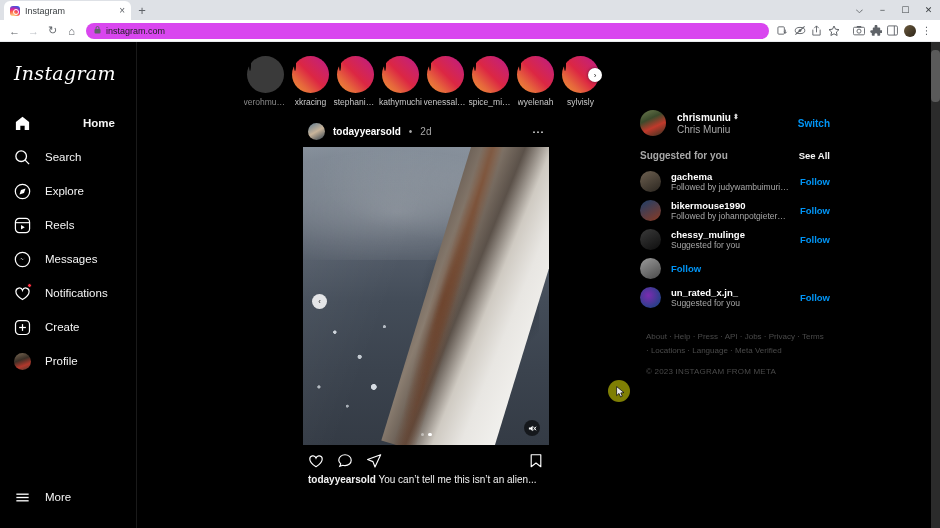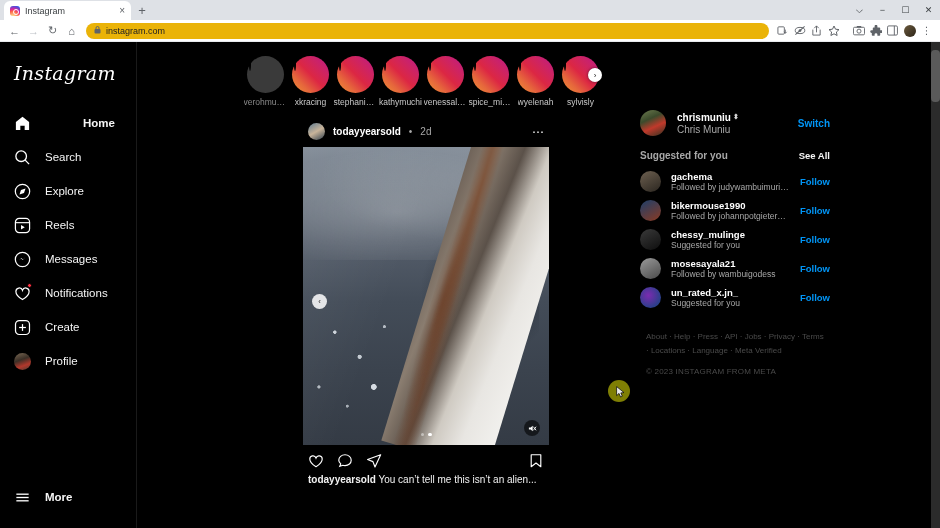--- a/index.html
+++ b/index.html
@@ -42,21 +42,21 @@
     font-size:9px; color:#3c4043; }
 
   .toolbar {
     height:22px; background:#fff; display:flex; align-items:center; gap:0; padding:0 5px;
     border-bottom:1px solid #e8eaed;
   }
   .tbtn { width:19px; height:19px; display:flex; align-items:center; justify-content:center;
           color:#5f6368; font-size:11px; flex:none; }
   .tbtn.dim { color:#bdc1c6; }
   .omnibox {
-    flex:1; height:16px; background:#eab308; border-radius:9px; display:flex; align-items:center;
+    flex:1; height:16px; background:#d946ef; border-radius:9px; display:flex; align-items:center;
     gap:5px; padding:0 8px; margin:0 5px; min-width:0;
   }
   .omnibox .lock { font-size:8px; color:#5f6368; }
   .omnibox .url { font-size:9px; color:#202124; white-space:nowrap; overflow:hidden; }
   .tbtn-r { width:17px; height:18px; display:flex; align-items:center; justify-content:center;
             color:#5f6368; font-size:10px; flex:none; }
   .avatar-btn { width:12px; height:12px; border-radius:50%;
     background:linear-gradient(135deg,#6b5a3e,#2c2418); flex:none; }
 
   
@@ -81,21 +81,21 @@
     color:#fff;
   }
   .navicon { width:18px; height:18px; flex:none; position:relative; display:flex;
              align-items:center; justify-content:center; }
   .navlabel { font-size:11.5px; color:#f5f5f5; }
   .navitem.active .navlabel { font-weight:bold;padding-left:38px; }
   .badge-dot { position:absolute; right:-1px; top:-1px; width:5px; height:5px; border-radius:50%;
                background:#ff3040; border:1px solid #000; }
   .profile-av { width:17px; height:17px; border-radius:50%;
     background:linear-gradient(160deg,#7b6a55 0%,#3a2f26 40%,#b2382c 70%,#4a3b31 100%); }
-  .more-wrap { position:absolute; left:0; bottom:14px; width:137px;font-weight:bold; }
+  .more-wrap { position:absolute; left:0; bottom:14px; width:137px; }
 
   
   .feed { position:absolute; left:247px; top:0; width:360px; }
 
   .stories { display:flex; gap:8px; padding:14px 0 10px 0; }
   .story { width:37px; display:flex; flex-direction:column; align-items:center; gap:4px;
            cursor:pointer; }
   .ring { width:37px; height:37px; border-radius:50%; padding:2px;
           background:linear-gradient(45deg,#f09433,#e6683c,#dc2743,#cc2366,#bc1888); }
   .ring.seen { background:#3a3a3a; }
@@ -530,24 +530,20 @@
         <div class="sug">
           <span class="sug-av" style="background:linear-gradient(150deg,#3a3a3a,#0e0e0e)"></span>
           <span class="sug-text">
             <span class="sug-user" style="display:block">chessy_mulinge</span>
             <span class="sug-sub" style="display:block">Suggested for you</span>
           </span>
           <span class="follow">Follow</span>
         </div>
         <div class="sug">
           <span class="sug-av" style="background:linear-gradient(150deg,#9a9a9a,#4a4a4a)"></span>
-          <span class="sug-text">
-            <span class="sug-user" style="display:block">mosesayala21</span>
-            <span class="sug-sub" style="display:block">Followed by wambuigodess</span>
-          </span>
           <span class="follow">Follow</span>
         </div>
         <div class="sug">
           <span class="sug-av" style="background:radial-gradient(circle at 40% 40%,#7b2bb0,#2b3f8a 70%)"></span>
           <span class="sug-text">
             <span class="sug-user" style="display:block">un_rated_x.jn_</span>
             <span class="sug-sub" style="display:block">Suggested for you</span>
           </span>
           <span class="follow">Follow</span>
         </div>

